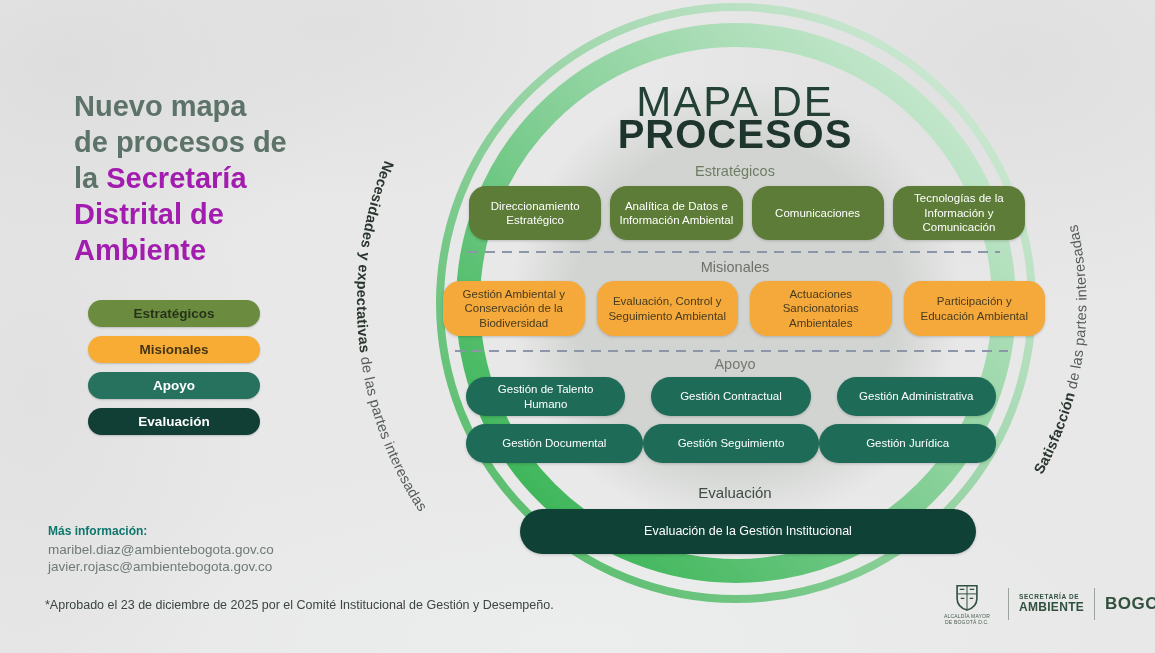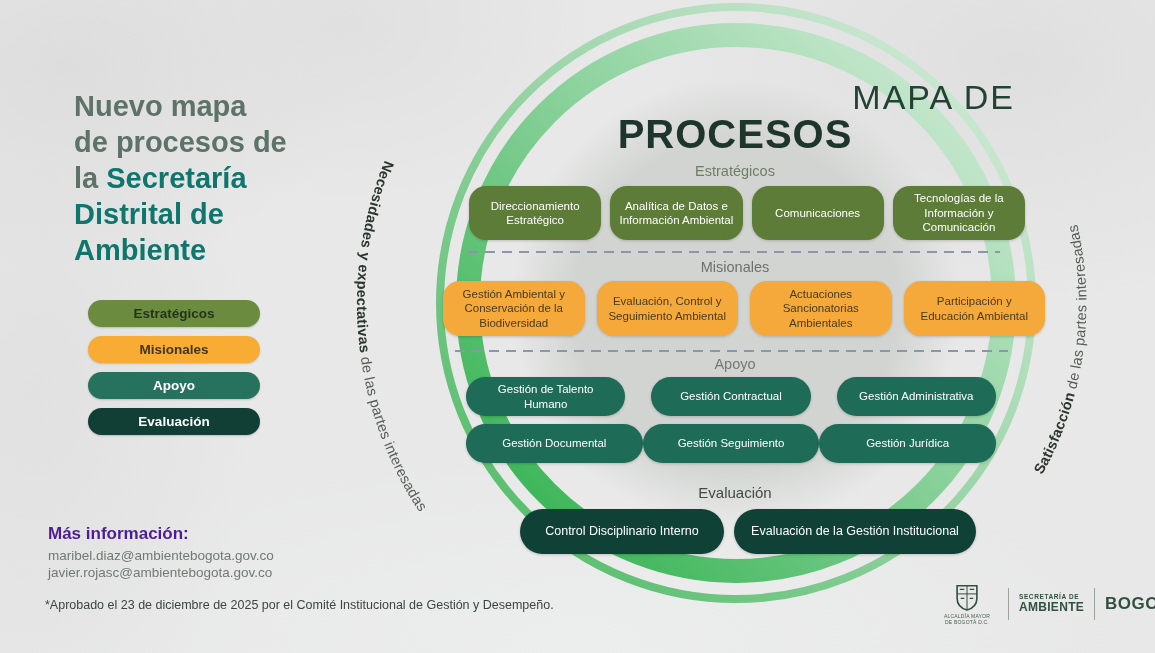--- a/index.html
+++ b/index.html
@@ -24,42 +24,42 @@
   svg.rings{ position:absolute; inset:0; z-index:1; pointer-events:none; }
 
   .content{ position:absolute; inset:0; z-index:2;padding-left:14px; }
 
   
   .page-title{
     position:absolute; left:74px; top:88px; width:305px;
     font-size:29px; line-height:36px; font-weight:700; white-space:pre-line;
   }
   .page-title .muted{ color:#5d7269; }
-  .page-title .dark{ color:#0f766e;text-align:center; }
+  .page-title .dark{ color:#a21caf;text-align:center; }
 
   .legend{ position:absolute; left:88px; top:300px; width:172px; display:flex; flex-direction:column; gap:9px; }
   .pill{
     height:27px; border-radius:14px; display:flex; align-items:center; justify-content:center;
     font-size:13.5px; font-weight:700; box-shadow:0 1px 2px rgba(0,0,0,.18);
   }
   .pill.estrategicos{ background:#6b8c3e; color:#26331a; }
   .pill.misionales{ background:#f9ac33; color:#433517; }
   .pill.apoyo{ background:#27725e; color:#ffffff; }
   .pill.evaluacion{ background:#123f35; color:#ffffff; }
 
   .more-info{ position:absolute; left:48px; top:524px; }
-  .more-info .heading{ font-size:17px; font-weight:700; color:#4c1d95; margin-bottom:3px; }
+  .more-info .heading{ font-size:12px; font-weight:700; color:#0f766e; margin-bottom:3px; }
   .more-info .email{ font-size:13.5px; color:#707a75; line-height:17px; }
 
   .footnote{ position:absolute; left:45px; top:598px; font-size:12.5px; color:#3b4641; }
 
   
   .diagram-title-1{
-    position:absolute; left:455px; top:78px; width:560px; text-align:right;
-    font-size:34px; font-weight:400; letter-spacing:2px; color:#244135;
+    position:absolute; left:455px; top:78px; width:560px; text-align:center;
+    font-size:42px; font-weight:400; letter-spacing:2px; color:#244135;
   }
   .diagram-title-2{
     position:absolute; left:455px; top:112px; width:560px; text-align:center;
     font-size:40px; font-weight:800; letter-spacing:1px; color:#1d352c;
   }
 
   .section-label{ position:absolute; text-align:center; font-size:14.5px; }
   .label-estrategicos{ left:455px; top:163px; width:560px; color:#6f7d63; }
   .label-misionales{ left:455px; top:259px; width:560px; color:#6e706a; }
   .label-apoyo{ left:455px; top:356px; width:560px; color:#757870; }
@@ -198,21 +198,20 @@
       <div class="box">Gestión Administrativa</div>
     </div>
     <div class="row row-apoyo-2">
       <div class="box">Gestión Documental</div>
       <div class="box">Gestión Seguimiento</div>
       <div class="box">Gestión Jurídica</div>
     </div>
 
     <div class="section-label label-evaluacion">Evaluación</div>
     <div class="row row-evaluacion">
-      <div class="box b1">Control Disciplinario Interno</div>
       <div class="box b2">Evaluación de la Gestión Institucional</div>
     </div>
 
     <div class="footer-logos">
       <div class="crest-wrap">
         <svg width="24" height="27" viewBox="0 0 26 30">
           <path d="M2 2 h22 v14 c0 7 -5 11 -11 13 C7 27 2 23 2 16 Z" fill="none" stroke="#31503f" stroke-width="1.8"></path>
           <path d="M13 2 v26" stroke="#31503f" stroke-width="1.1"></path>
           <path d="M2 11 h22" stroke="#31503f" stroke-width="1.1"></path>
           <path d="M5 6 h5 M16 6 h5 M6 16 h4 M16 16 h4" stroke="#31503f" stroke-width="1.4"></path>

